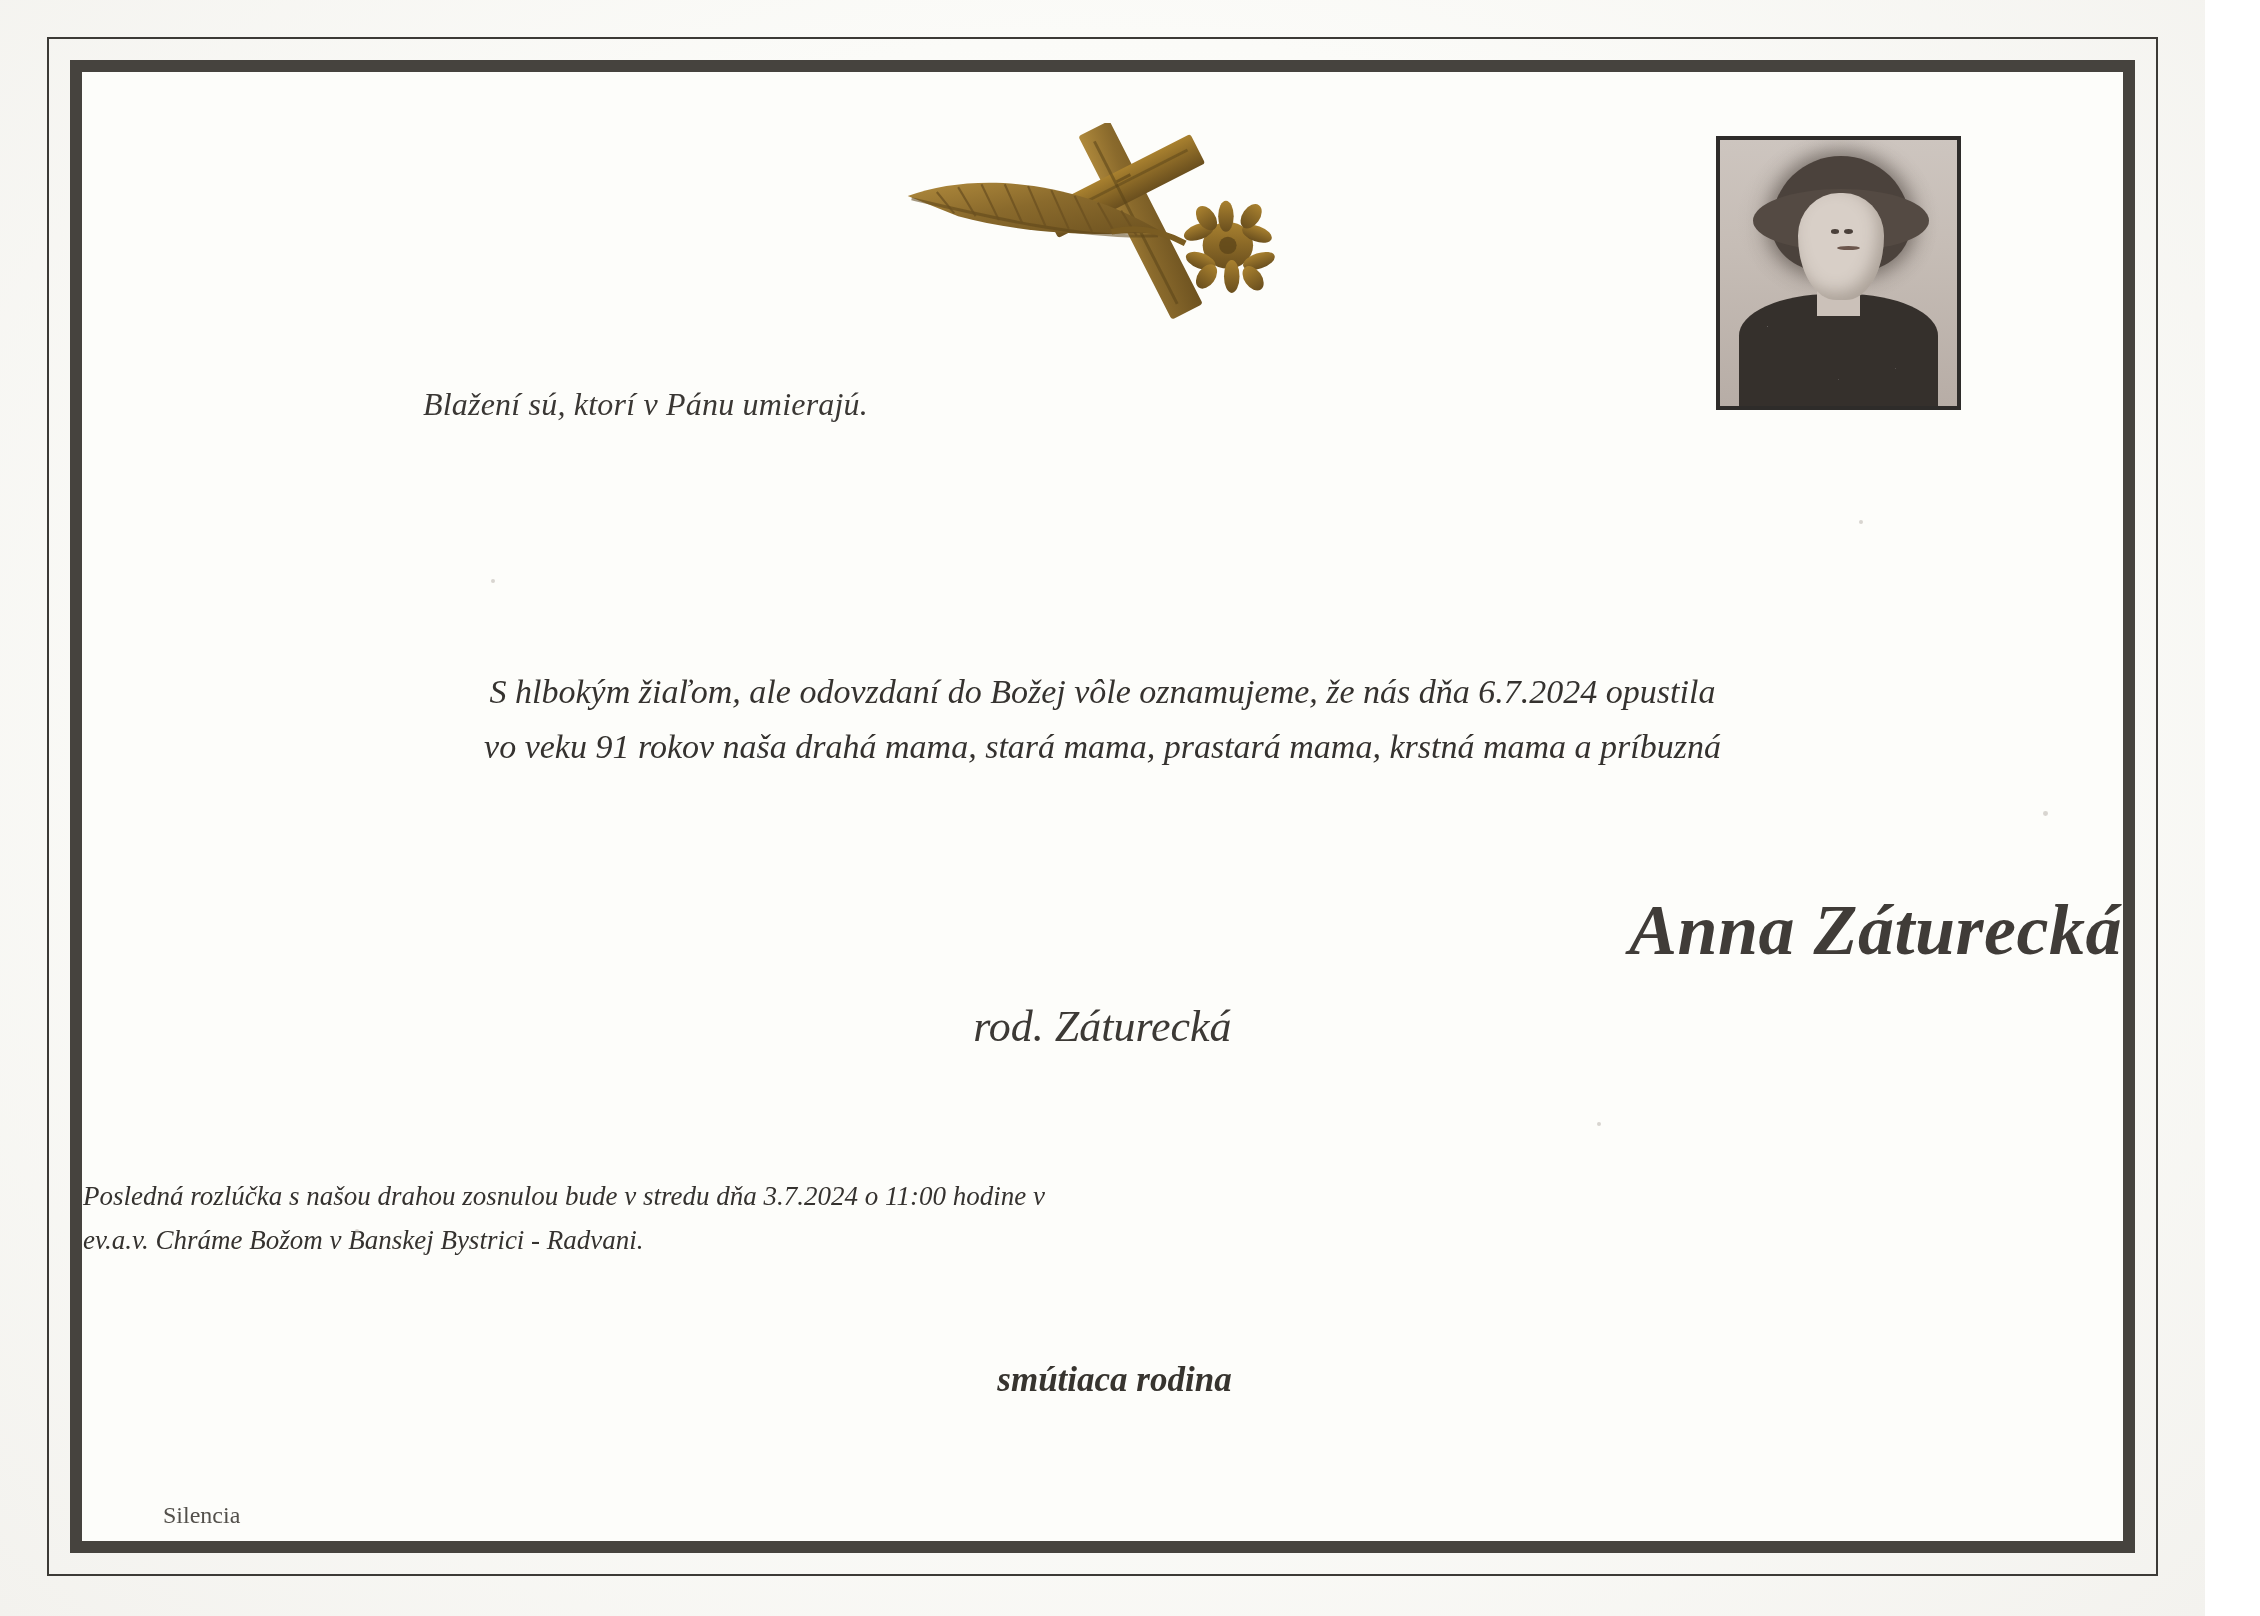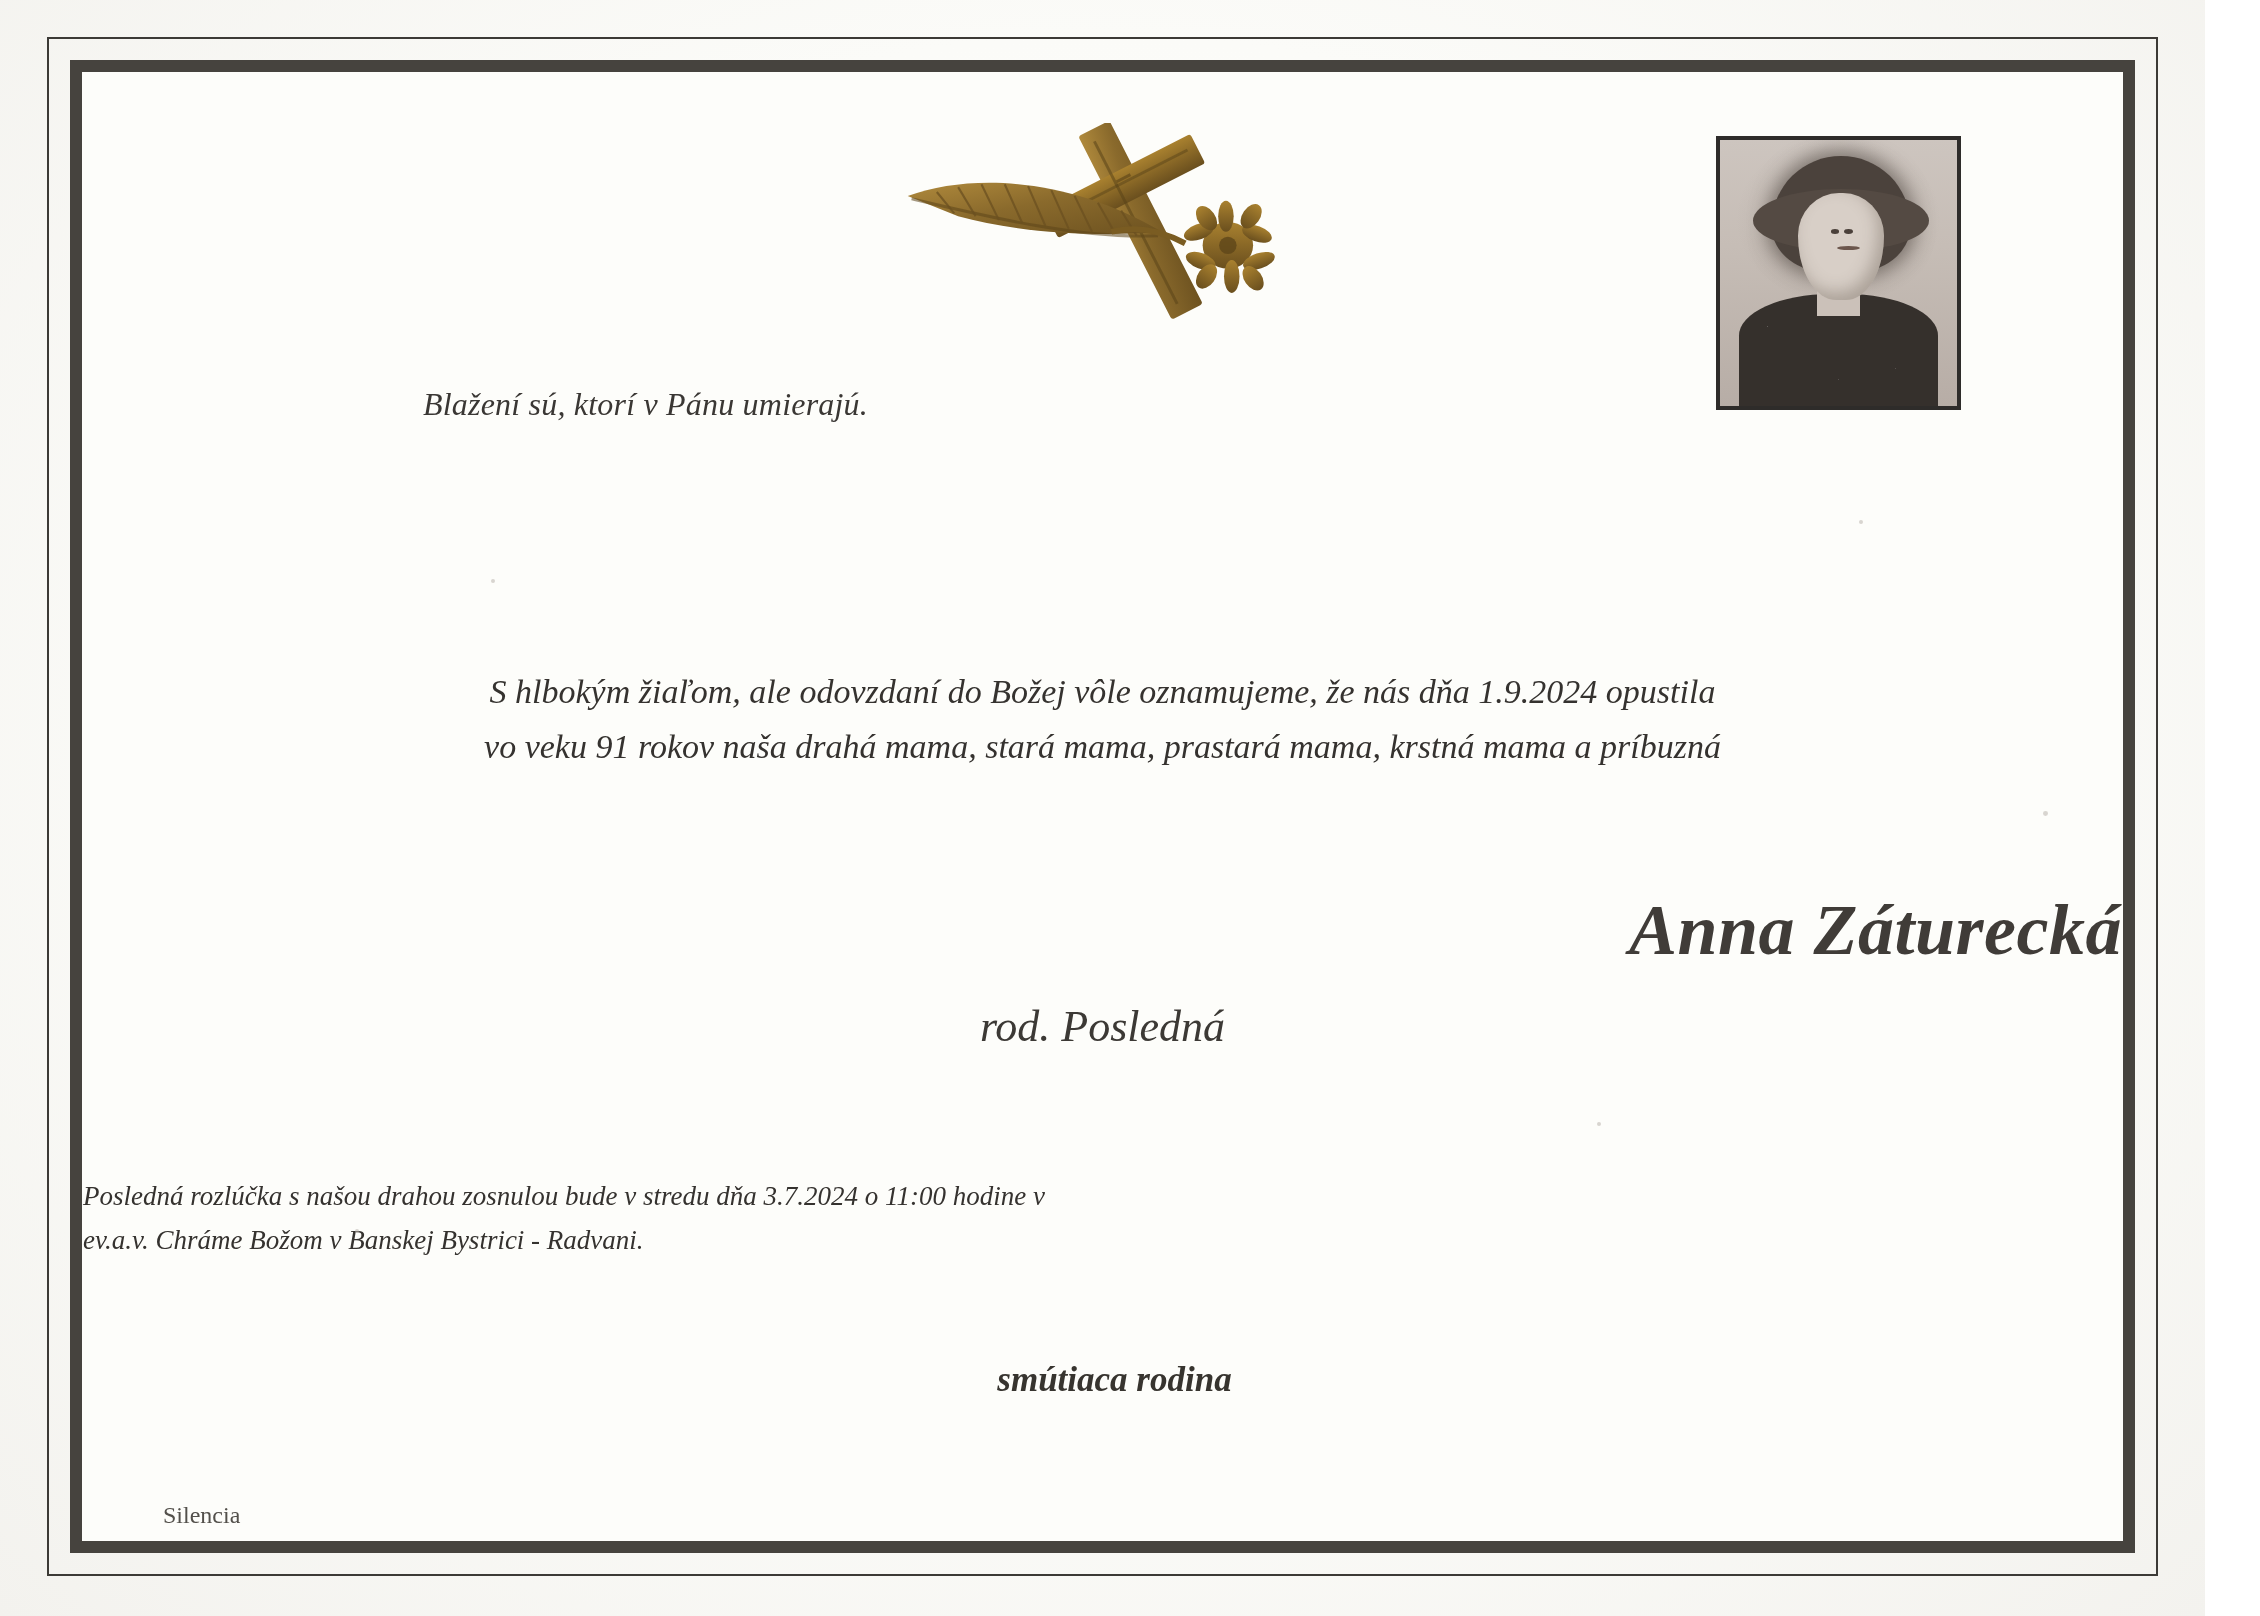--- a/index.html
+++ b/index.html
@@ -342,26 +342,26 @@
           <div class="eye r"></div>
           <div class="mouth"></div>
         </div>
         <div class="speckle"></div>
       </div>
     </div>
 
     <div class="epitaph">Blažení sú, ktorí v Pánu umierajú.</div>
 
     <div class="announce">
-      <span class="l1">S hlbokým žiaľom, ale odovzdaní do Božej vôle oznamujeme, že nás dňa 1.9.2024 opustila</span>
+      <span class="l1">S hlbokým žiaľom, ale odovzdaní do Božej vôle oznamujeme, že nás dňa 6.7.2024 opustila</span>
       <span class="l2">vo veku 91 rokov naša drahá mama, stará mama, prastará mama, krstná mama a príbuzná</span>
     </div>
 
     <div class="name">Anna Záturecká</div>
-    <div class="maiden">rod. Posledná</div>
+    <div class="maiden">rod. Záturecká</div>
 
     <div class="farewell">
       <span class="l1">Posledná rozlúčka s našou drahou zosnulou bude v stredu dňa 3.7.2024 o 11:00 hodine v</span>
       <span class="l2">ev.a.v. Chráme Božom v Banskej Bystrici - Radvani.</span>
     </div>
 
     <div class="family">smútiaca rodina</div>
 
     <div class="printer">Silencia</div>
 

